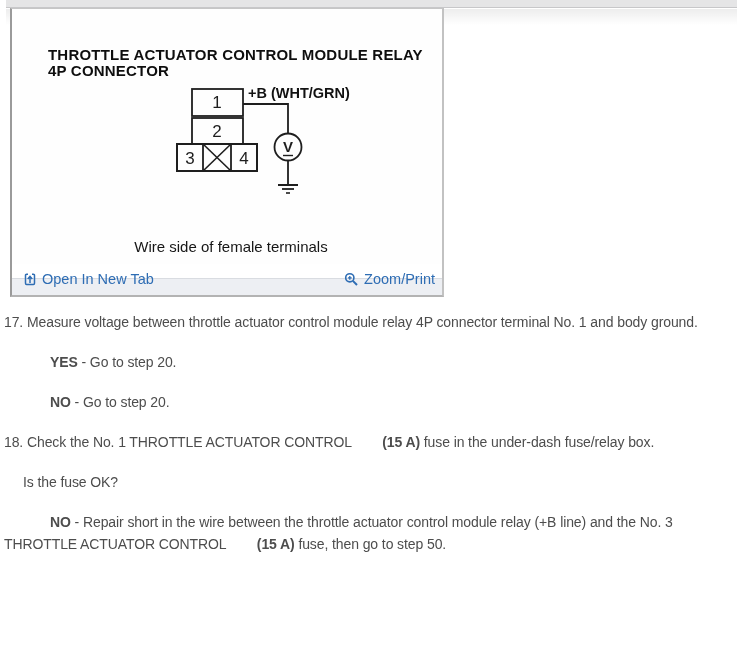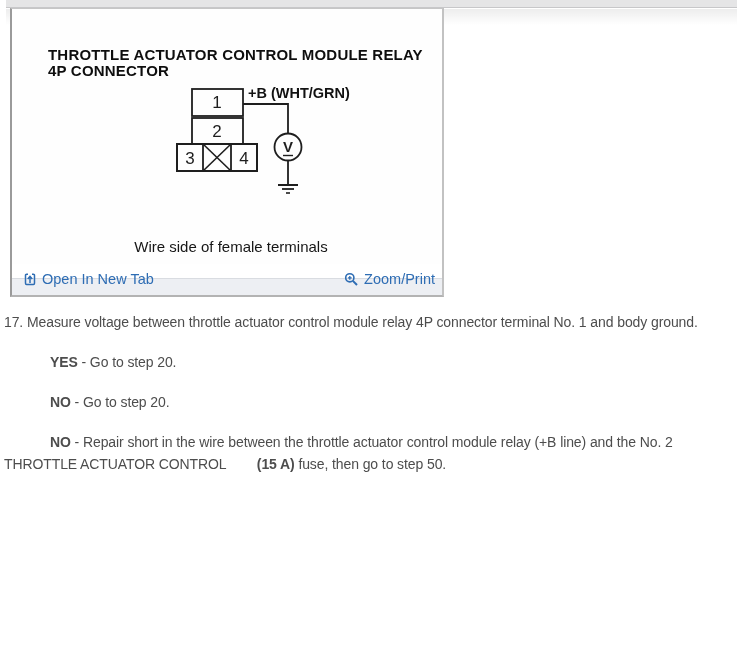--- a/index.html
+++ b/index.html
@@ -108,16 +108,18 @@
         </span>
         <span>Zoom/Print</span>
       </a>
     </div>
   </div>
 
   <div class="content">
       <p class=""><span>17. Measure voltage between throttle actuator control module relay 4P connector terminal No. 1 and body ground.</span></p>
       <p class="indent"><b>YES</b><span> - Go to step 20.</span></p>
       <p class="indent"><b>NO</b><span> - Go to step 20.</span></p>
-      <p class="indent"><b>NO</b><span> - Repair short in the wire between the throttle actuator control module relay (+B line) and the No. 2 THROTTLE ACTUATOR CONTROL </span><b>(15 A)</b><span> fuse, then go to step 50.</span></p>
+      <p class=""><span>18. Check the No. 1 THROTTLE ACTUATOR CONTROL </span><b>(15 A)</b><span> fuse in the under-dash fuse/relay box.</span></p>
+      <p class="indent"><span>Is the fuse OK?</span></p>
+      <p class="indent"><b>NO</b><span> - Repair short in the wire between the throttle actuator control module relay (+B line) and the No. 3 THROTTLE ACTUATOR CONTROL </span><b>(15 A)</b><span> fuse, then go to step 50.</span></p>
     </div>
 
 </div>
 
 </body></html>

